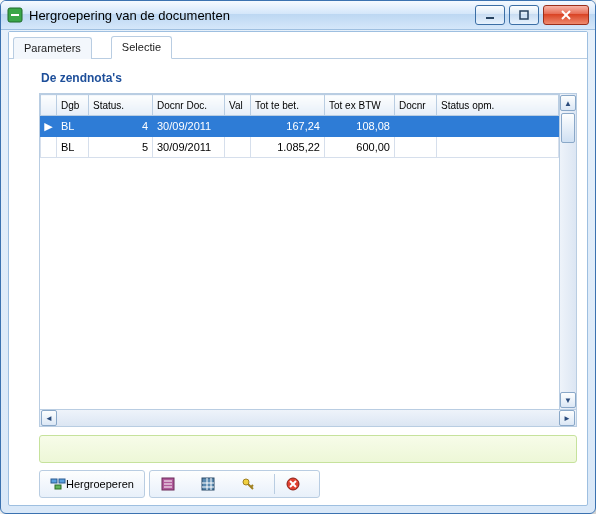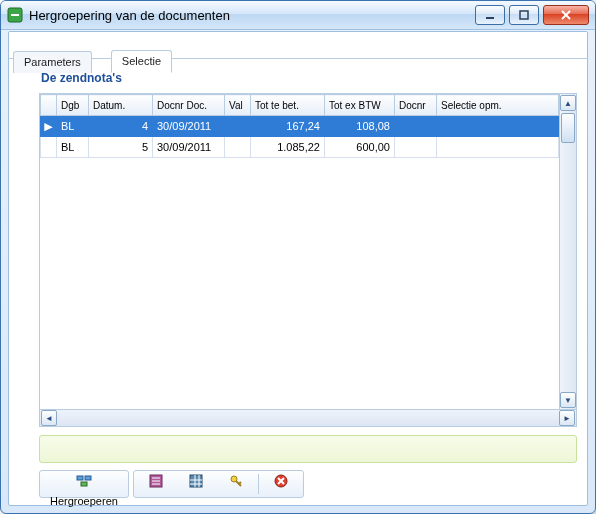--- a/index.html
+++ b/index.html
@@ -8,21 +8,21 @@
   .titlebar{height:28px;display:flex;align-items:center;padding:0 6px;background:linear-gradient(#f5faff,#d5e7fa 45%,#bcd7f2 46%,#d5e7fa);border-bottom:1px solid #9ebfe0;border-radius:5px 5px 0 0;}
   .titlebar .app-icon{width:16px;height:16px;margin-right:6px;display:flex;align-items:center;justify-content:center;}
   .titlebar .title{flex:1;font-size:13px;color:#000;}
   .tb-buttons{display:flex;gap:4px;}
   .tb-btn{width:28px;height:18px;border:1px solid #3b6ea5;border-radius:3px;background:linear-gradient(#fdfefe,#dce9f7 45%,#c8dcf2 46%,#e7f2fd);display:flex;align-items:center;justify-content:center;cursor:pointer;}
   .tb-close{width:44px;background:linear-gradient(#f7b5a8,#e76b53 45%,#d94324 46%,#ef8a6e);border-color:#9a2f1b;color:#fff;}
   .tb-btn svg{display:block;}
   .client{position:absolute;left:7px;right:7px;top:30px;bottom:7px;background:#fff;border:1px solid #9ebfe0;border-radius:2px;display:flex;flex-direction:column;}
   
   .tabstrip{height:26px;display:flex;align-items:flex-end;padding-left:4px;border-bottom:1px solid #b9cde2;background:#fff;}
-  .tab{padding:4px 10px 5px;border:1px solid #b9cde2;border-bottom:none;border-radius:3px 3px 0 0;margin-right:2px;background:#f3f7fc;color:#1a1a1a;cursor:pointer;position:relative;top:15px;}
+  .tab{padding:4px 10px 5px;border:1px solid #b9cde2;border-bottom:none;border-radius:3px 3px 0 0;margin-right:2px;background:#f3f7fc;color:#1a1a1a;cursor:pointer;position:relative;top:1px;}
   .tab.active{background:#fff;z-index:2;border-bottom:1px solid #fff;margin-left:17px;}
   .content{flex:1;display:flex;flex-direction:column;padding:10px 10px 6px;min-height:0;margin-left:20px;}
   .section-title{color:#1e4f9a;font-weight:bold;font-size:12px;margin:2px 2px 8px;}
   
   .grid-wrap{flex:1;display:flex;border:1px solid #b9cde2;min-height:0;}
   .grid{flex:1;overflow:hidden;background:#fff;display:flex;flex-direction:column;}
   .vscroll{width:16px;background:linear-gradient(90deg,#eef3fa,#dce6f3);border-left:1px solid #b9cde2;display:flex;flex-direction:column;align-items:center;}
   .vscroll .arrow,.hscroll .arrow{width:14px;height:14px;border:1px solid #8aa8c8;border-radius:2px;margin:1px;background:linear-gradient(#fdfefe,#dbe7f5);display:flex;align-items:center;justify-content:center;color:#2a4b7c;font-size:8px;cursor:pointer;}
   .vscroll .thumb{width:12px;height:28px;border:1px solid #8aa8c8;border-radius:2px;background:linear-gradient(#fdfefe,#cfe0f3);margin-top:1px;}
   .vscroll .track{flex:1;}
@@ -35,21 +35,21 @@
   .row-pointer{display:inline-block;}
   .grid-body{flex:1;overflow:hidden;}
   
   .hscroll{height:16px;background:linear-gradient(#eef3fa,#dce6f3);border:1px solid #b9cde2;border-top:none;display:flex;align-items:center;margin-top:0;}
   .hscroll .track{flex:1;}
   
   .status-box{height:26px;margin-top:8px;border:1px solid #c6e29c;border-radius:3px;background:linear-gradient(#f7fce9,#edf7d7);}
   
   .toolbar{height:30px;margin-top:6px;display:flex;align-items:center;gap:4px;}
   .btn-group{display:flex;align-items:center;border:1px solid #b9cde2;border-radius:3px;background:linear-gradient(#fdfefe,#e8f0fa);height:26px;padding:0 2px;}
-  .tbtn{height:22px;min-width:24px;padding:0 6px;margin:0 1px;border:1px solid transparent;border-radius:2px;display:flex;align-items:center;gap:6px;cursor:pointer;flex-direction:column;}
+  .tbtn{height:22px;min-width:24px;padding:0 6px;margin:0 1px;border:1px solid transparent;border-radius:2px;display:flex;align-items:center;cursor:pointer;}
   .tbtn .ico{width:16px;height:16px;display:flex;align-items:center;justify-content:center;}
   .sep{width:1px;height:20px;background:#b9cde2;margin:0 2px;}
 </style>
 </head>
 <body>
 
 <div class="window">
 
   <div class="titlebar">
     <span class="app-icon">
@@ -100,27 +100,27 @@
                 <col style="width:26px">
                 <col style="width:74px">
                 <col style="width:70px">
                 <col style="width:42px">
                 <col>
             </colgroup>
             <thead>
               <tr>
                 <th class="col-indicator"></th>
                 <th>Dgb</th>
-                <th>Datum.</th>
+                <th>Status.</th>
                 <th>Docnr Doc.</th>
                 <th>Val</th>
                 <th>Tot te bet.</th>
                 <th>Tot ex BTW</th>
                 <th>Docnr</th>
-                <th>Selectie opm.</th>
+                <th>Status opm.</th>
               </tr>
             </thead>
             <tbody>
               <tr class="selected">
                 <td class="col-indicator"><span class="row-pointer">▶</span></td>
                 <td>BL</td>
                 <td class="num">4</td>
                 <td>30/09/2011</td>
                 <td></td>
                 <td class="num">167,24</td>

